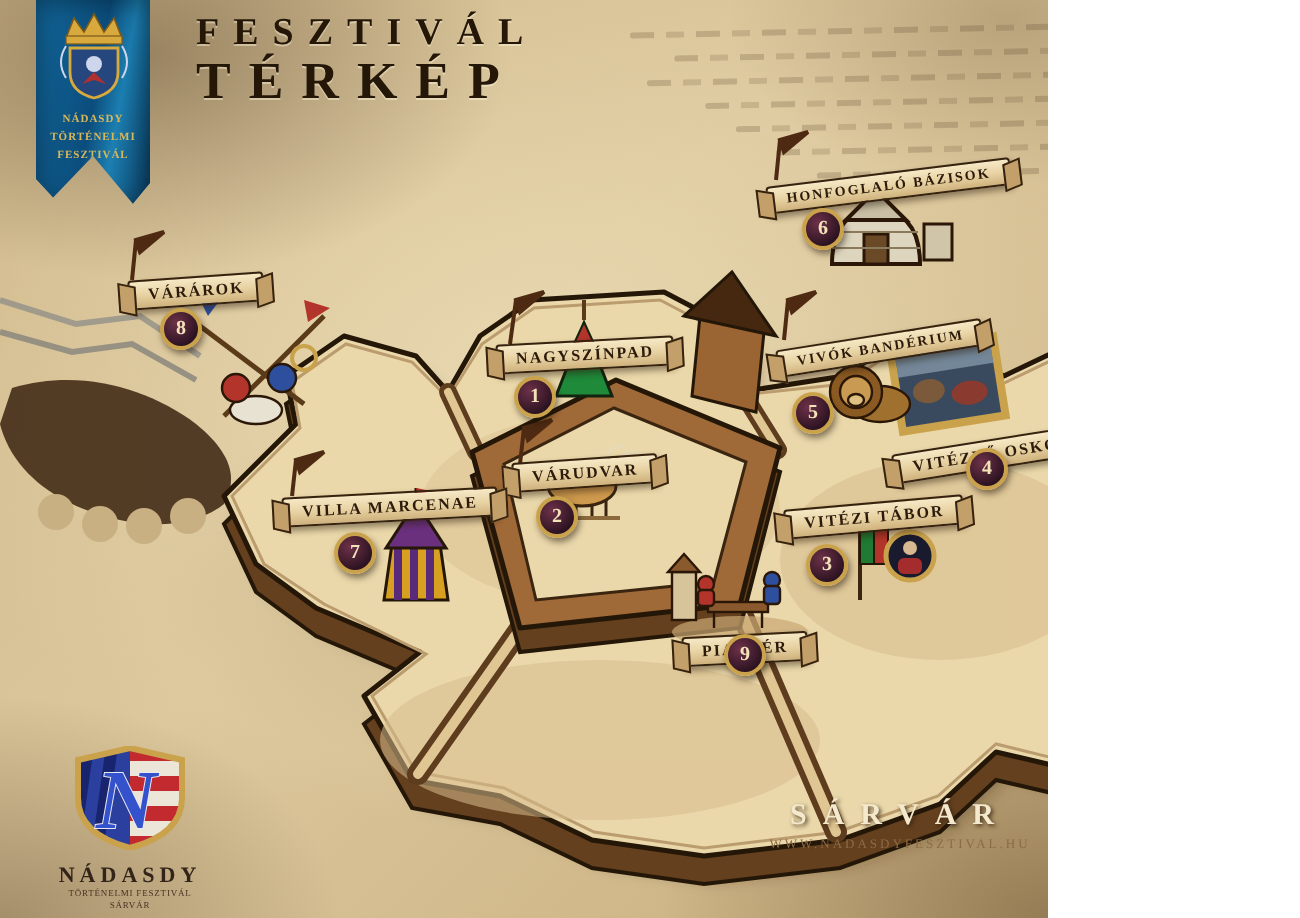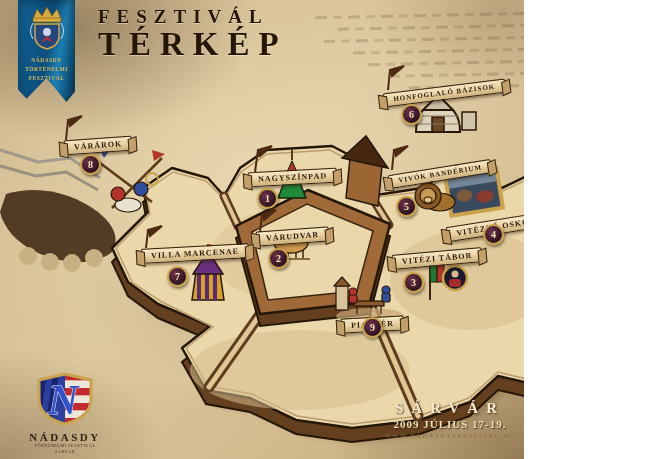--- a/index.html
+++ b/index.html
@@ -28,21 +28,21 @@
   .ms-seal:after{content:"";position:absolute;inset:7px;border-radius:50%;
     border:1px solid rgba(100,80,52,.28);}
 
   
   .fort{position:absolute;left:0;top:0;z-index:2;}
 
   
   .title{position:absolute;left:98px;top:7px;z-index:6;color:#241708;line-height:1.05;}
   .title .t1{display:block;font-size:19px;font-weight:700;letter-spacing:7px;
     text-shadow:0 1px 0 rgba(255,246,220,.45);}
-  .title .t2{display:block;font-size:33px;font-weight:700;letter-spacing:9px;margin-top:0px;
+  .title .t2{display:block;font-size:26px;font-weight:700;letter-spacing:9px;margin-top:0px;
     text-shadow:0 1px 0 rgba(255,246,220,.45);}
 
   
   .flag{position:absolute;left:18px;top:0;width:57px;height:104px;z-index:6;
     background:linear-gradient(100deg,#12689c 0%,#0b4d7c 50%,#1c7fb2 68%,#093a5f 100%);
     clip-path:polygon(0 0,100% 0,100% 88%,85% 98%,50% 75%,15% 95%,0 86%);
     box-shadow:inset 0 0 14px rgba(0,0,0,.45);}
   .flag .crest{display:block;margin:5px auto 0;}
   .flag .ftxt{margin-top:1px;text-align:center;color:#d9b85a;font-size:5.5px;
     font-weight:700;letter-spacing:.5px;line-height:1.6;}
@@ -300,21 +300,20 @@
   <div class="badge b3">3</div>
   <div class="badge b4">4</div>
   <div class="badge b5">5</div>
   <div class="badge b6">6</div>
   <div class="badge b7">7</div>
   <div class="badge b8">8</div>
   <div class="badge b9">9</div>
 
   <div class="footer">
     <div class="city">SÁRVÁR</div>
-    <div class="date">2009 JÚLIUS 17-19.</div>
     <div class="url">WWW.NADASDYFESZTIVAL.HU</div>
   </div>
 
   <div class="logo">
     <svg width="56" height="52" viewBox="0 0 56 52">
       <defs>
         <clipPath id="shieldClip">
           <path d="M28,1 L54,7 V26 Q54,44 28,51 Q2,44 2,26 V7 Z"></path>
         </clipPath>
       </defs>

